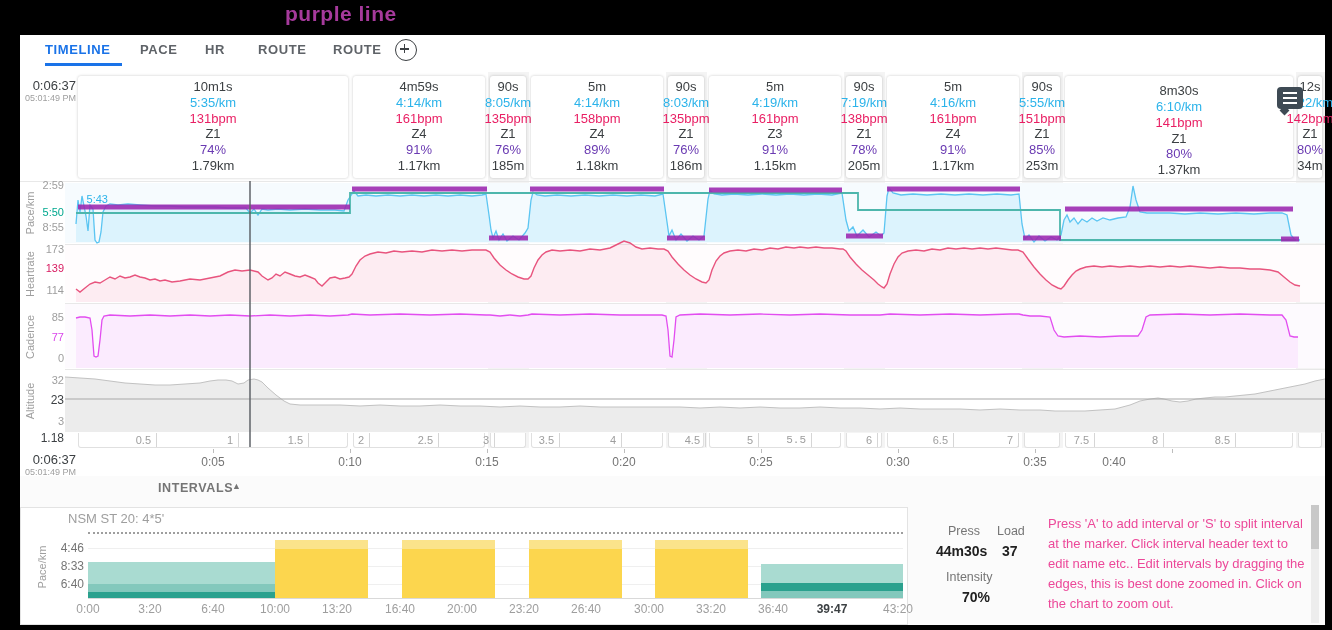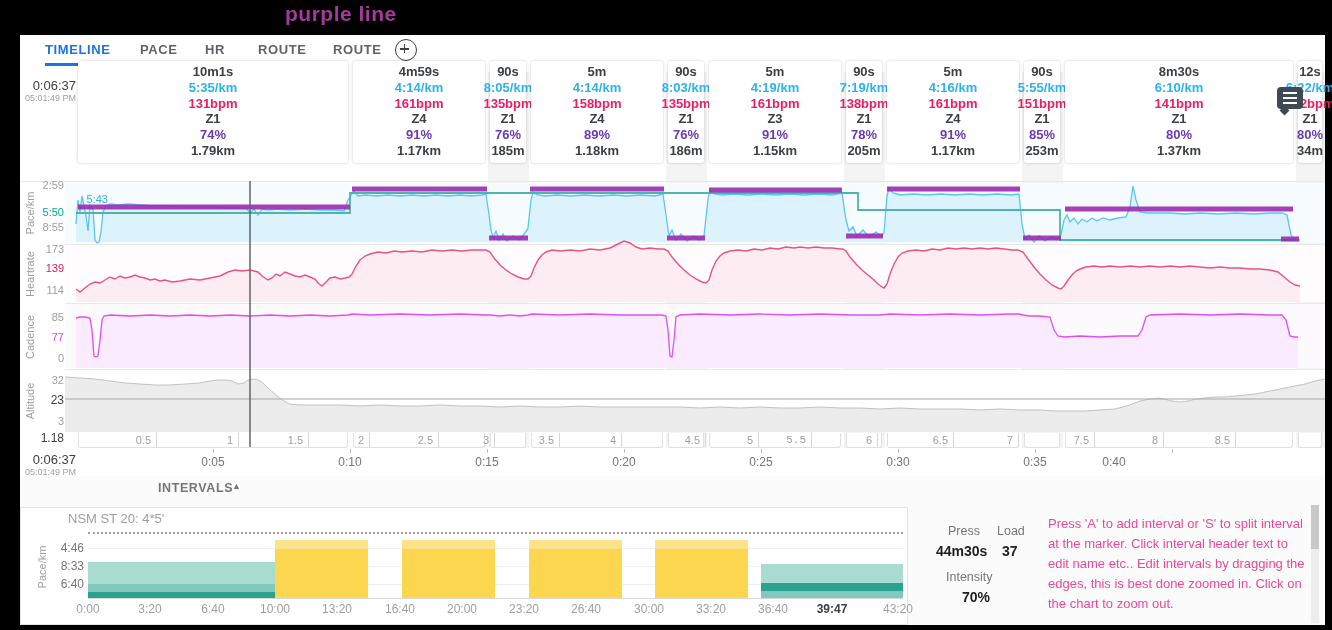--- a/index.html
+++ b/index.html
@@ -12,23 +12,23 @@
   .tab{top:42px;font-size:13px;font-weight:700;letter-spacing:.6px;color:#5f6368;cursor:pointer;}
   .tab.active{color:#1a73e8;}
   .tabline{left:45px;top:63px;width:77px;height:3px;background:#1a73e8;}
   .plusbtn{left:395px;top:39px;width:20px;height:20px;border:1.7px solid #3c4043;border-radius:50%;}
   .plusbtn .h{left:4px;top:8.2px;width:9px;height:1.7px;background:#3c4043;}
   .plusbtn .v{left:7.8px;top:4.4px;width:1.7px;height:9px;background:#3c4043;}
   
   .mk1{font-size:13px;color:#3c4043;width:60px;text-align:right;}
   .mk2{font-size:9px;color:#9e9e9e;width:60px;text-align:right;}
   
-  .card{top:61px;height:99px;background:#fff;border-radius:3px;box-shadow:0 0 3px rgba(0,0,0,.22);
+  .card{top:76px;height:99px;background:#fff;border-radius:3px;box-shadow:0 0 3px rgba(0,0,0,.22);
         text-align:center;font-size:13px;line-height:15.8px;padding-top:3px;white-space:nowrap;
-        display:flex;flex-direction:column;align-items:center;cursor:pointer;font-weight:bold;}
+        display:flex;flex-direction:column;align-items:center;cursor:pointer;}
   .card div{width:200px;flex:0 0 15.8px;}
   .c-dur,.c-zone,.c-dist{color:#3c4043;}
   .c-pace{color:#2bb3ea;}
   .c-hr{color:#e91e63;}
   .c-pct{color:#6a3ab2;}
   .stripe{top:72px;height:376px;background:#000;opacity:.045;}
   .rowlab{width:70px;height:14px;font-size:11px;color:#9e9e9e;text-align:center;transform:rotate(-90deg);}
   .ax{left:28px;width:36px;text-align:right;font-size:11px;color:#9e9e9e;}
   .rulerbox{top:433px;height:15px;background:#fff;border:1px solid #e0e0e0;border-top:none;
             border-radius:0 0 3px 3px;box-sizing:border-box;}
@@ -260,21 +260,21 @@
     <div class="c-dist">1.17km</div>
   </div>
   <div class="abs card" style="left:1024px;width:36px;">
     <div class="c-dur">90s</div>
     <div class="c-pace">5:55/km</div>
     <div class="c-hr">151bpm</div>
     <div class="c-zone">Z1</div>
     <div class="c-pct">85%</div>
     <div class="c-dist">253m</div>
   </div>
-  <div class="abs card" style="left:1065px;width:228px;">
+  <div class="abs card" style="left:1065px;width:228px;justify-content:flex-end;">
     <div class="c-dur">8m30s</div>
     <div class="c-pace">6:10/km</div>
     <div class="c-hr">141bpm</div>
     <div class="c-zone">Z1</div>
     <div class="c-pct">80%</div>
     <div class="c-dist">1.37km</div>
   </div>
   <div class="abs card" style="left:1298px;width:24px;">
     <div class="c-dur">12s</div>
     <div class="c-pace">6:22/km</div>

